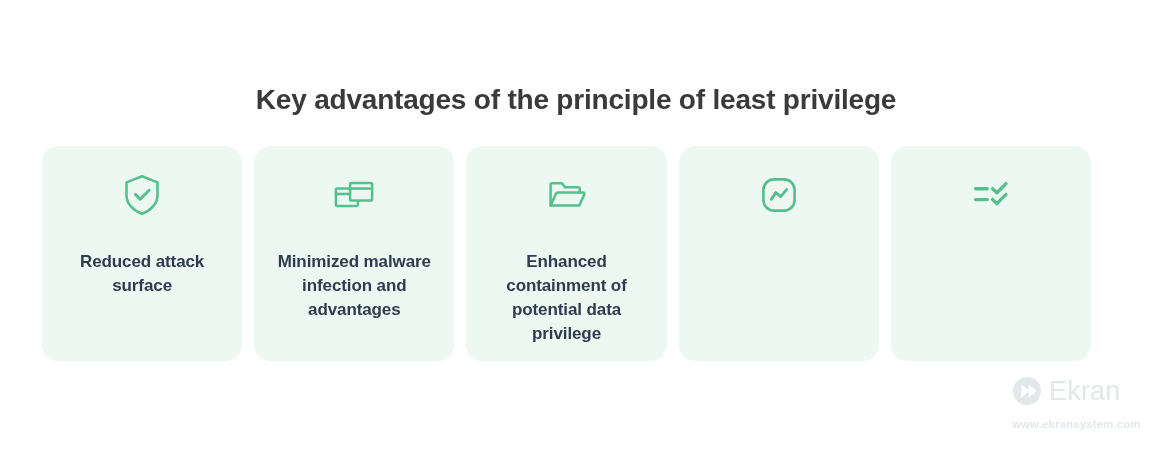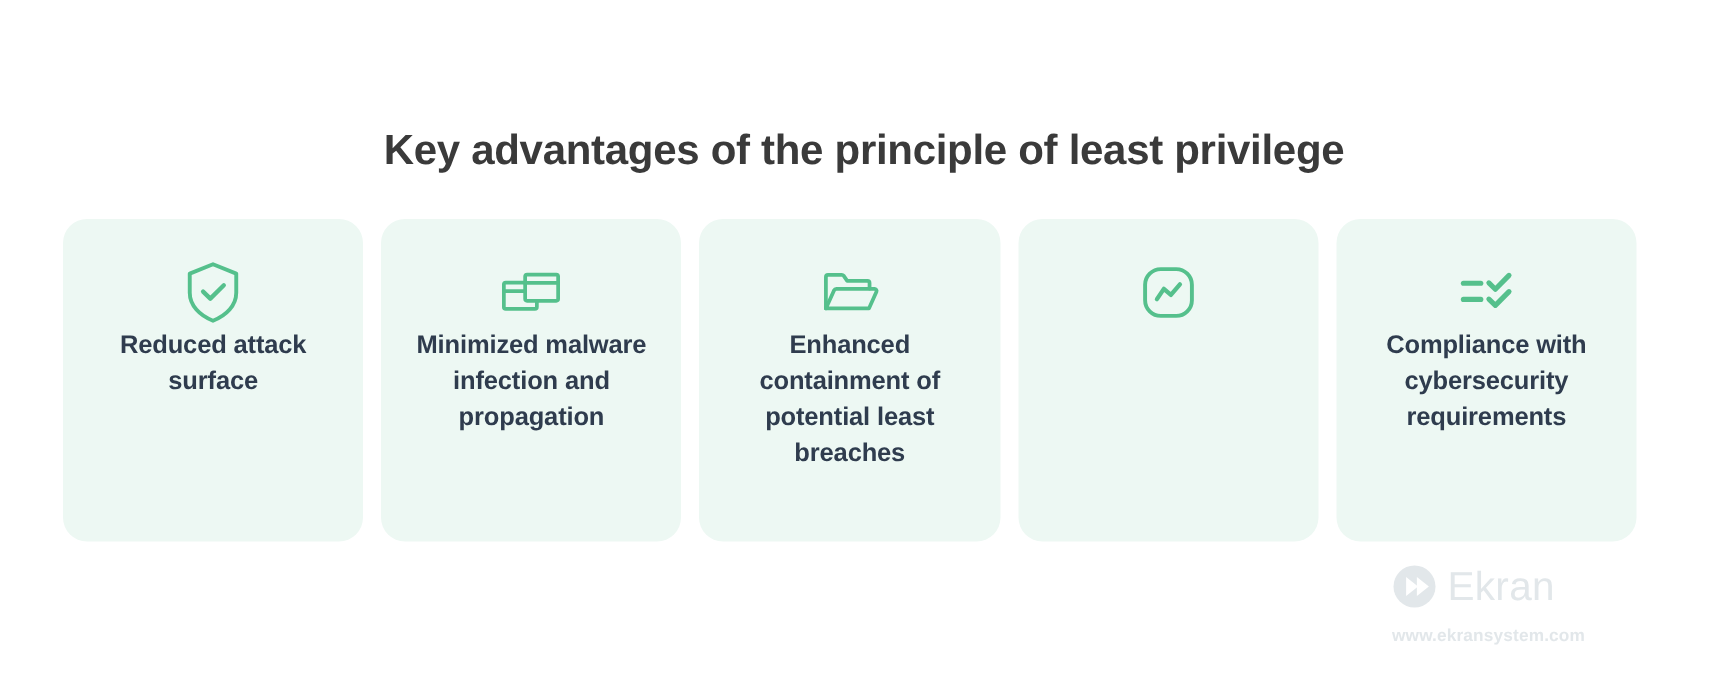--- a/index.html
+++ b/index.html
@@ -59,33 +59,34 @@
   .card-icon {
     width: 46px;
     height: 46px;
     display: block;
     flex: none;
   }
 
   .card-icon svg { display: block; width: 46px; height: 46px; }
 
   .card-label {
+    margin-top: 32px;
     padding: 0 10px;
     text-align: center;
     font-size: 17px;
     font-weight: 600;
     line-height: 24px;
     color: #2f3c4e;
     letter-spacing: -0.1px;
   }
 
   
   .logo {
     position: absolute;
-    left: 928px;
+    left: 1012px;
     top: 376px;
     width: 140px;
     height: 48px;
   }
 
   .logo-row {
     display: flex;
     align-items: center;
     gap: 7px;
     height: 30px;
@@ -134,33 +135,33 @@
       <span class="card-icon">
         <svg viewBox="0 0 46 46" fill="none" xmlns="http://www.w3.org/2000/svg">
 
           <path d="M6.2 16.4 H25.6 C26.3 16.4 26.9 17 26.9 17.7 V32.6 C26.9 33.3 26.3 33.9 25.6 33.9 H6.2 C5.5 33.9 4.9 33.3 4.9 32.6 V17.7 C4.9 17 5.5 16.4 6.2 16.4 Z" stroke="#55c08c" stroke-width="2.5" stroke-linejoin="round"></path>
           <path d="M4.9 22.0 H26.9" stroke="#55c08c" stroke-width="2.5" stroke-linecap="round"></path>
 
           <path d="M20.4 11.0 H39.8 C40.5 11.0 41.1 11.6 41.1 12.3 V27.2 C41.1 27.9 40.5 28.5 39.8 28.5 H20.4 C19.7 28.5 19.1 27.9 19.1 27.2 V12.3 C19.1 11.6 19.7 11.0 20.4 11.0 Z" fill="#edf8f3" stroke="#55c08c" stroke-width="2.5" stroke-linejoin="round"></path>
           <path d="M19.1 16.6 H41.1" stroke="#55c08c" stroke-width="2.5" stroke-linecap="round"></path>
         </svg>
       </span>
-      <div class="card-label">Minimized malware infection and propagation</div>
+      <div class="card-label">Minimized malware infection and advantages</div>
     </div>
 
     <div class="card">
       <span class="card-icon">
         <svg viewBox="0 0 46 46" fill="none" xmlns="http://www.w3.org/2000/svg">
 
           <path d="M6.6 33.6 V12.6 C6.6 11.8 7.2 11.2 8.0 11.2 H17.2 C17.7 11.2 18.1 11.4 18.4 11.8 L20.8 15.2 H34.3 C35.1 15.2 35.7 15.8 35.7 16.6 V20.4" stroke="#55c08c" stroke-width="2.5" stroke-linecap="round" stroke-linejoin="round"></path>
 
           <path d="M6.6 33.6 L12.0 21.6 C12.3 21.0 12.9 20.6 13.6 20.6 H39.0 C40.0 20.6 40.7 21.6 40.3 22.5 L35.3 33.6 Z" stroke="#55c08c" stroke-width="2.5" stroke-linecap="round" stroke-linejoin="round"></path>
         </svg>
       </span>
-      <div class="card-label">Enhanced containment of potential least breaches</div>
+      <div class="card-label">Enhanced containment of potential data privilege</div>
     </div>
 
     <div class="card">
       <span class="card-icon">
         <svg viewBox="0 0 46 46" fill="none" xmlns="http://www.w3.org/2000/svg">
           <rect x="7.4" y="7.4" width="31.2" height="31.2" rx="10.5" stroke="#55c08c" stroke-width="2.6"></rect>
           <path d="M15.3 27.4 L19.9 20.6 L24.6 24.6 L30.6 17.6" stroke="#55c08c" stroke-width="2.9" stroke-linecap="round" stroke-linejoin="round"></path>
           <path d="M30.6 17.6 L30.6 21.2" stroke="#55c08c" stroke-width="0"></path>
         </svg>
       </span>
@@ -168,21 +169,20 @@
 
     <div class="card">
       <span class="card-icon">
         <svg viewBox="0 0 46 46" fill="none" xmlns="http://www.w3.org/2000/svg">
           <path d="M7.6 16.8 H19.2" stroke="#55c08c" stroke-width="3.4" stroke-linecap="round"></path>
           <path d="M7.6 27.6 H19.2" stroke="#55c08c" stroke-width="3.4" stroke-linecap="round"></path>
           <path d="M24.6 16.6 L28.9 20.8 L38.0 11.6" stroke="#55c08c" stroke-width="3.4" stroke-linecap="round" stroke-linejoin="round"></path>
           <path d="M24.6 27.4 L28.9 31.6 L38.0 22.4" stroke="#55c08c" stroke-width="3.4" stroke-linecap="round" stroke-linejoin="round"></path>
         </svg>
       </span>
-      <div class="card-label">Compliance with cybersecurity requirements</div>
     </div>
 
   </div>
 
   <div class="logo">
     <div class="logo-row">
       <span class="logo-mark">
         <svg viewBox="0 0 30 30" fill="none" xmlns="http://www.w3.org/2000/svg">
           <circle cx="15" cy="15" r="14" fill="#e2e7ea"></circle>
           <path d="M9.4 8.6 L17.4 15 L9.4 21.4 Z" fill="#ffffff"></path>

